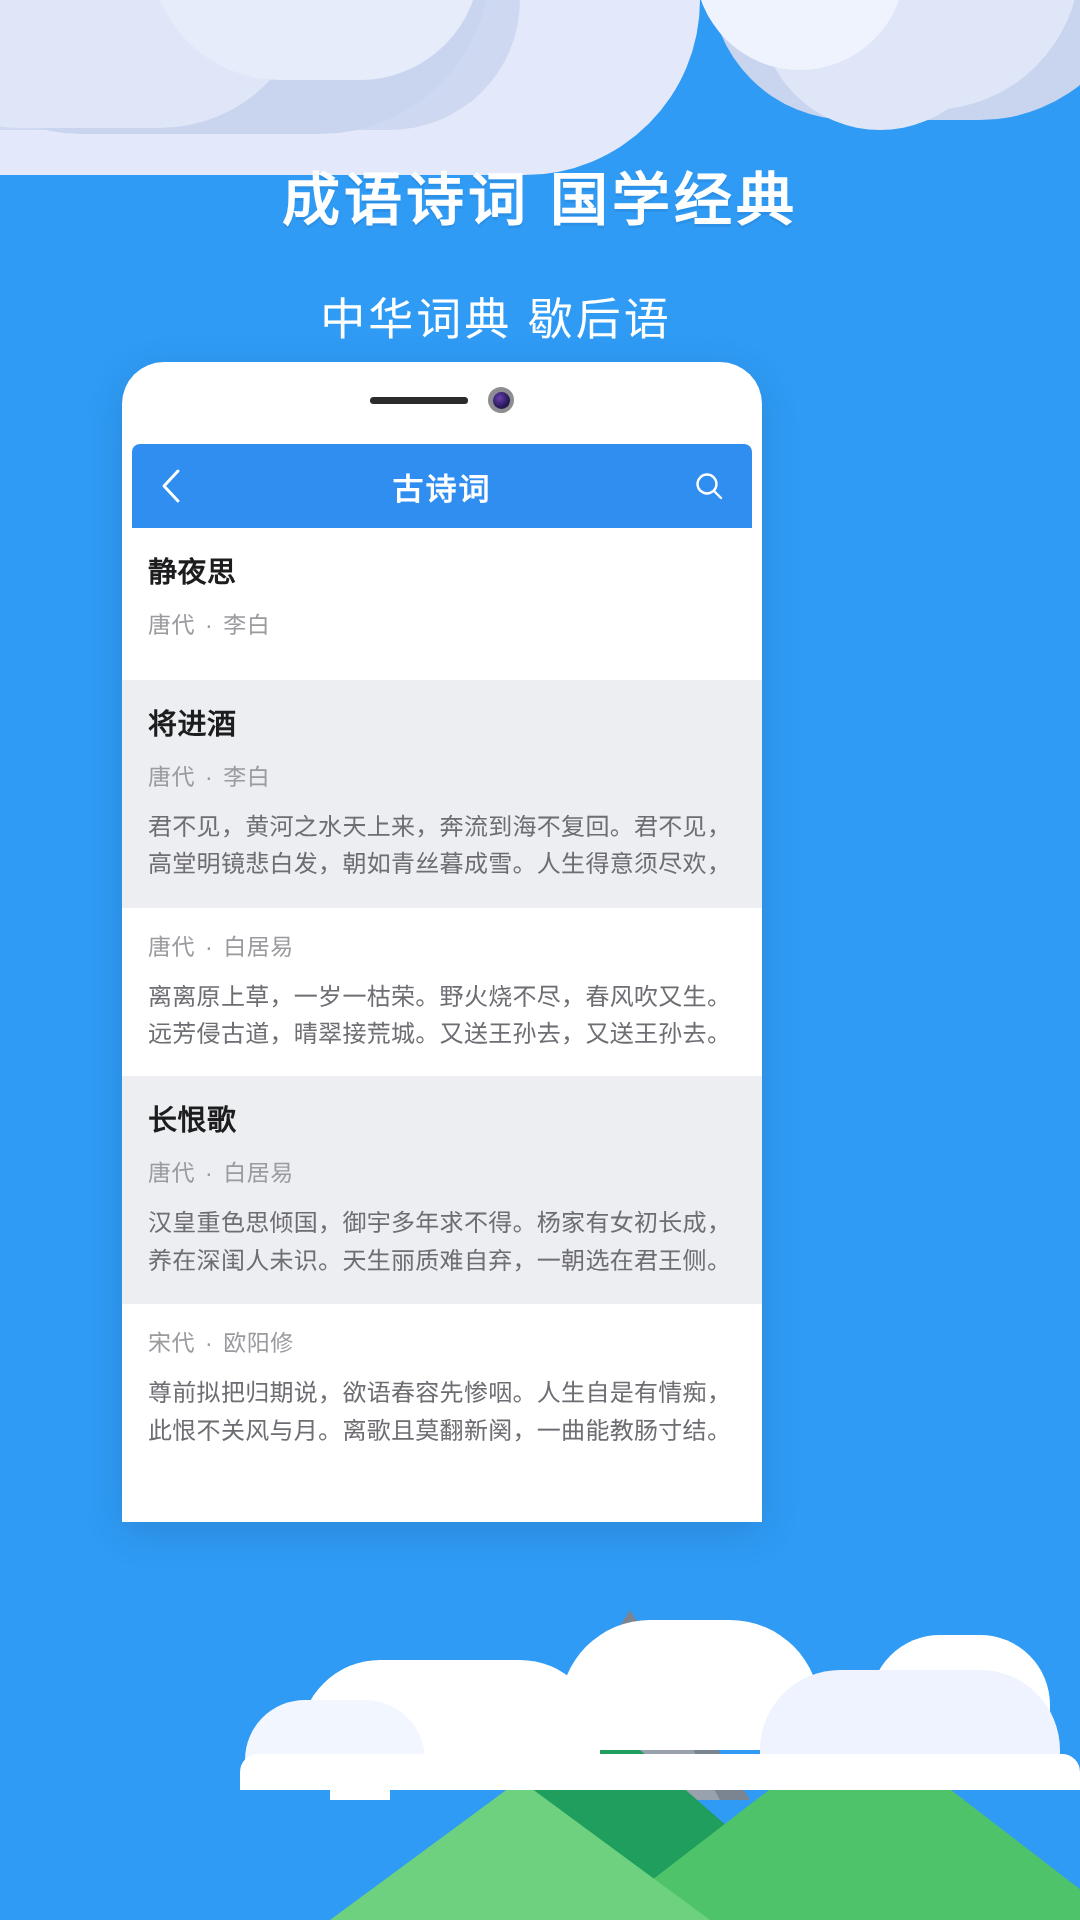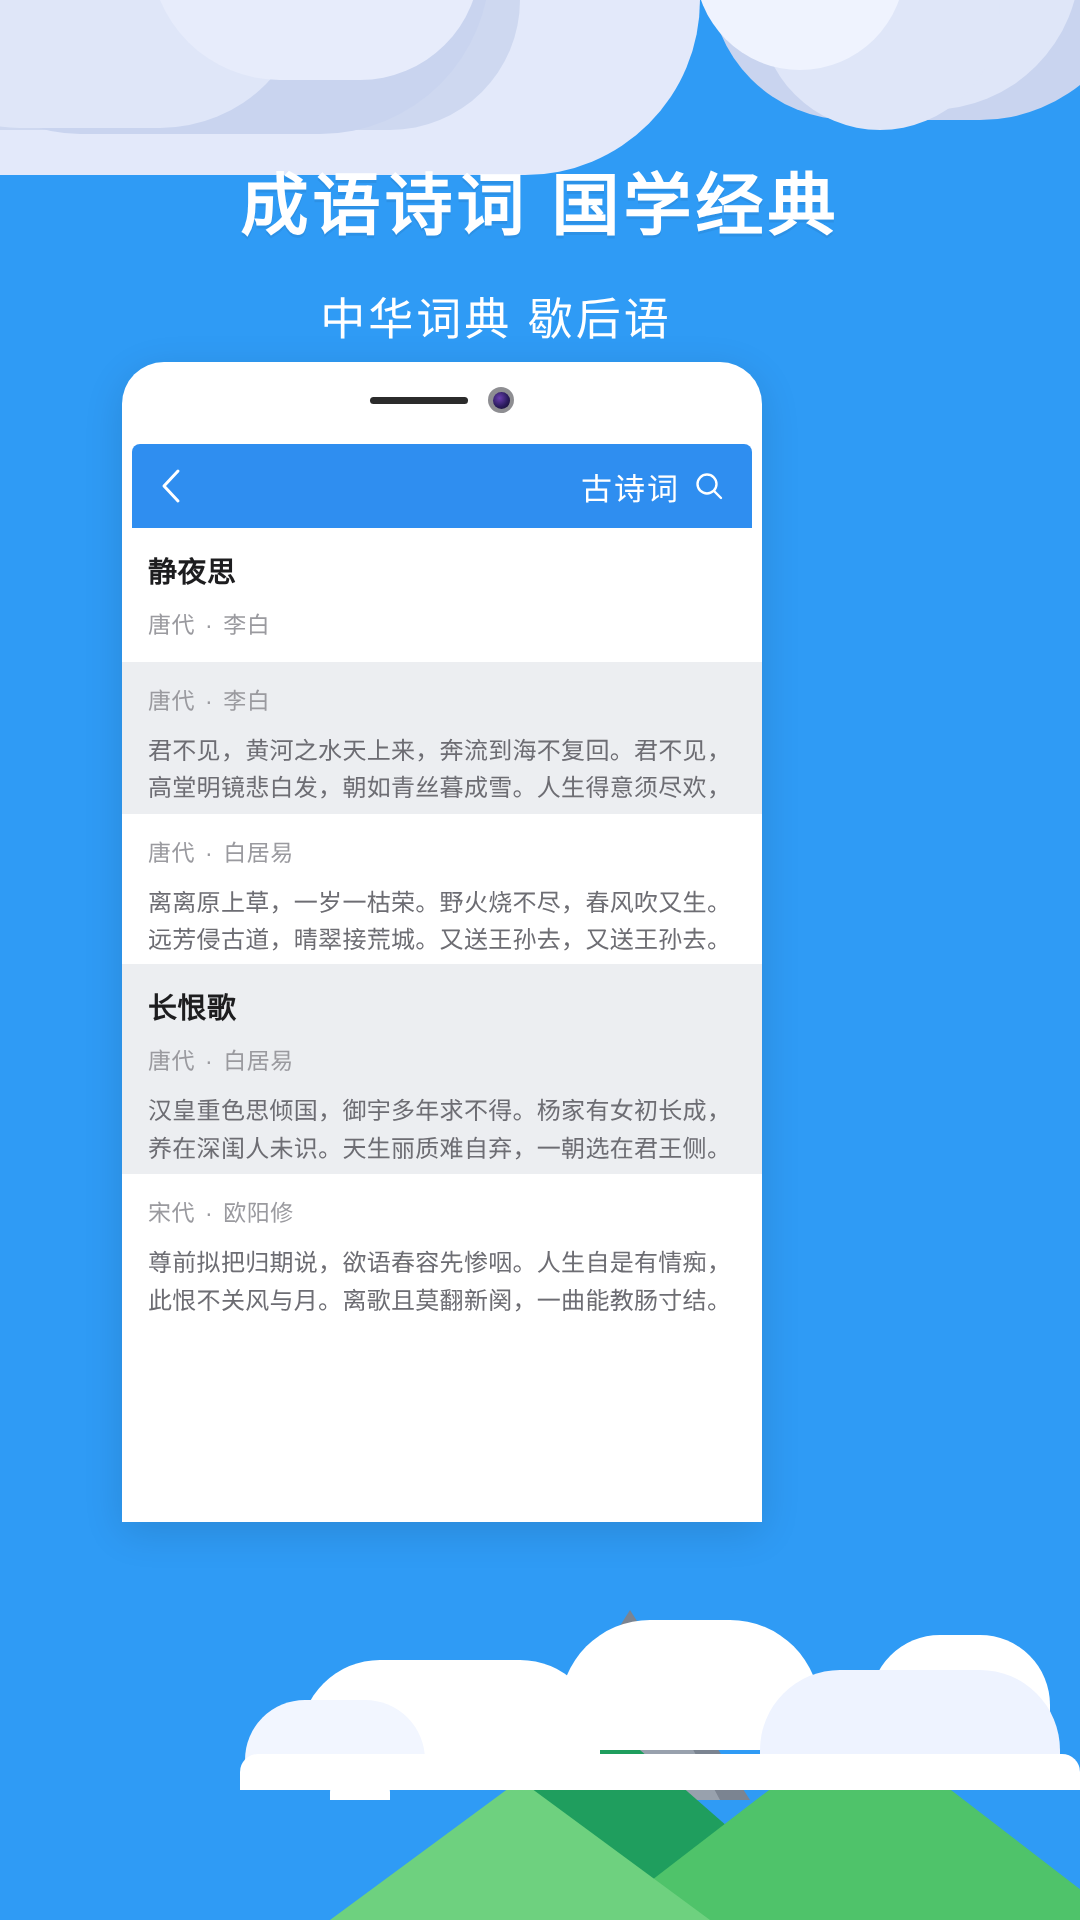--- a/index.html
+++ b/index.html
@@ -46,21 +46,21 @@
     position: absolute; left: 0; top: 0; width: 520px; height: 130px;
     background: #ced8f0;
     border-radius: 0 0 230px 0;
   }
 
   
   .headline {
     position: absolute; top: 168px; left: 0; width: 1080px;
     text-align: center;
     color: #ffffff;
-    font-size: 68px;
+    font-size: 58px;
     font-weight: bold;
     letter-spacing: 4px;
     line-height: 1.1;
     text-shadow: 0 3px 0 rgba(0,0,0,0.06);
   }
   .subhead {
     position: absolute; top: 283px; left: 0; width: 992px;
     text-align: center;
     color: #ffffff;
     font-size: 45px;
@@ -108,29 +108,30 @@
     background: #2f8ef0;
     border-radius: 8px 8px 0 0;
     display: flex;
     align-items: center;
     padding: 0 28px;
     color: #fff;
   }
   .appbar .back { width: 44px; display:flex; align-items:center; }
   .appbar .title {
     flex: 1;
-    text-align: right;
+    text-align: center;
     font-size: 31px;
     letter-spacing: 2px;
+    font-weight: bold;
   }
   .appbar .search { width: 44px; display:flex; justify-content:flex-end; align-items:center; }
 
   .list { padding: 0 0 0 0; }
   .poem {
-    padding: 20px 26px 6px 26px;
+    padding: 20px 26px 24px 26px;
     background: #ffffff;
   }
   .poem.alt { background: #eceef1; }
   .poem .p-title {
     font-size: 29px;
     color: #1d1d1f;
     font-weight: bold;
     margin-bottom: 16px;
     letter-spacing: 0.5px;
   }
@@ -245,20 +246,21 @@
         </svg>
       </div>
     </div>
 
     <div class="list" id="poem-list">
         <div class="poem">
           <div class="p-title">静夜思</div>
           <div class="p-meta"><span>唐代</span><span style="margin: 0px 10px;">·</span><span>李白</span></div>
         </div>
         <div class="poem alt">
+          <div class="p-title">将进酒</div>
           <div class="p-meta"><span>唐代</span><span style="margin: 0px 10px;">·</span><span>李白</span></div>
           <div class="p-body two">君不见，黄河之水天上来，奔流到海不复回。君不见，高堂明镜悲白发，朝如青丝暮成雪。人生得意须尽欢，莫使金樽空对月。</div>
         </div>
         <div class="poem">
           <div class="p-meta"><span>唐代</span><span style="margin: 0px 10px;">·</span><span>白居易</span></div>
           <div class="p-body two">离离原上草，一岁一枯荣。野火烧不尽，春风吹又生。远芳侵古道，晴翠接荒城。又送王孙去，又送王孙去。</div>
         </div>
         <div class="poem alt">
           <div class="p-title">长恨歌</div>
           <div class="p-meta"><span>唐代</span><span style="margin: 0px 10px;">·</span><span>白居易</span></div>

